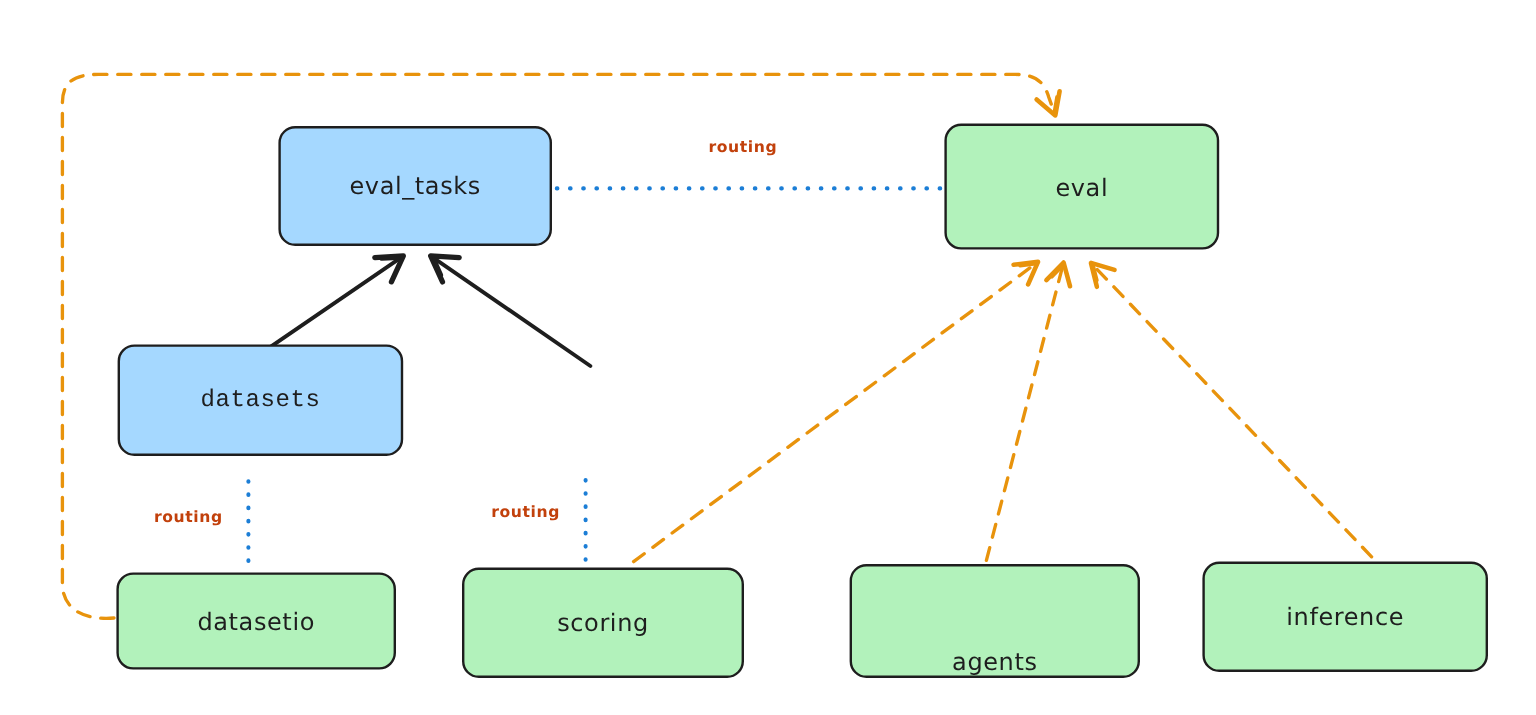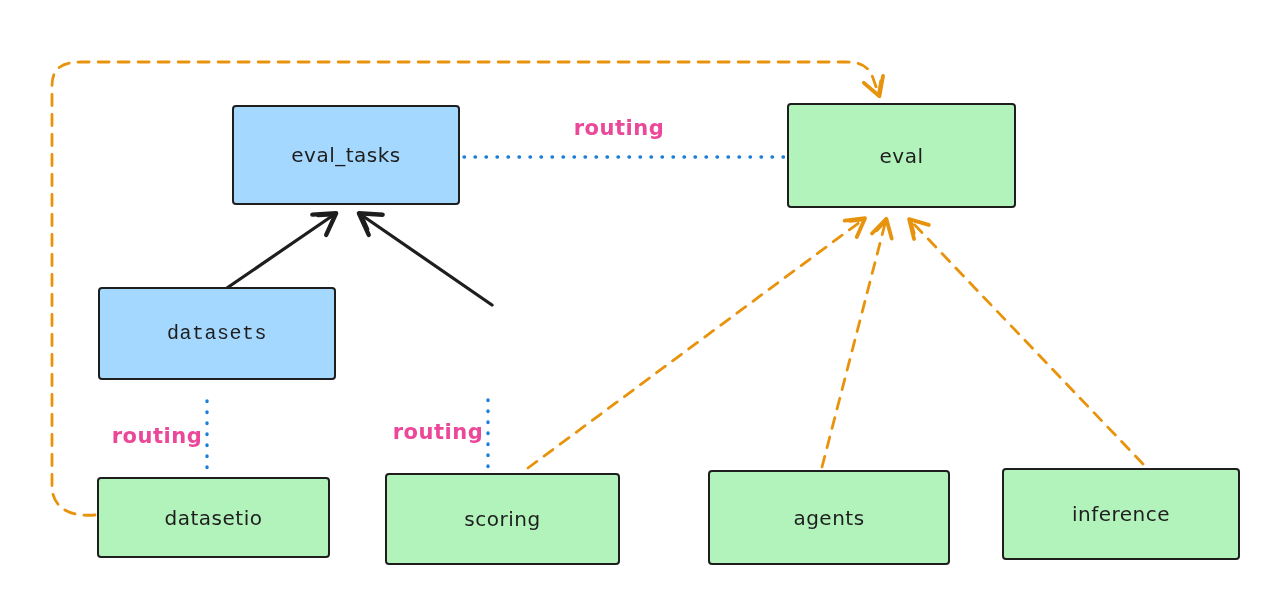--- a/index.html
+++ b/index.html
@@ -15,42 +15,42 @@
     position: absolute;
     left: 0; top: 0;
     width: 1280px; height: 596px;
   }
   .node {
     position: absolute;
     display: flex;
     align-items: center;
     justify-content: center;
     border: 2.5px solid #1e1e1e;
-    border-radius: 4px;
+    border-radius: 14px;
     font-size: 20px;
     color: #1e1e1e;
     letter-spacing: 0.5px;
     box-sizing: border-box;
   }
   .node-blue  { background: #a5d8ff; }
   .node-green { background: #b2f2bb; }
 
   .n-eval-tasks        { left: 232px; top: 105px; width: 228px; height: 100px; }
   .n-eval              { left: 787px; top: 103px; width: 229px; height: 105px; text-align: center; }
   .n-datasets          { left:  98px; top: 287px; width: 238px; height:  93px; font-family: Liberation Mono, monospace; }
   .n-scoring-functions { left: 385px; top: 308px; width: 227px; height:  89px; font-size: 19px; }
   .n-datasetio         { left:  97px; top: 477px; width: 233px; height:  81px; }
   .n-scoring           { left: 385px; top: 473px; width: 235px; height:  92px; }
-  .n-agents            { left: 708px; top: 470px; width: 242px; height:  95px; }
+  .n-agents            { left: 708px; top: 470px; width: 242px; height:  95px; align-items: flex-end; }
   .n-inference         { left: 1002px; top: 468px; width: 238px; height:  92px; }
 
   .edge-label {
     position: absolute;
-    color: #ec4899;
-    font-size: 21px;
+    color: #c2410c;
+    font-size: 13px;
     font-weight: 600;
     letter-spacing: 0.5px;
     text-align: center;
     width: 110px;
   }
   .lbl-routing-top  { left: 564px; top: 116px; }
   .lbl-routing-left { left: 102px; top: 424px; }
   .lbl-routing-mid  { left: 383px; top: 420px; }
 </style>
 </head>

